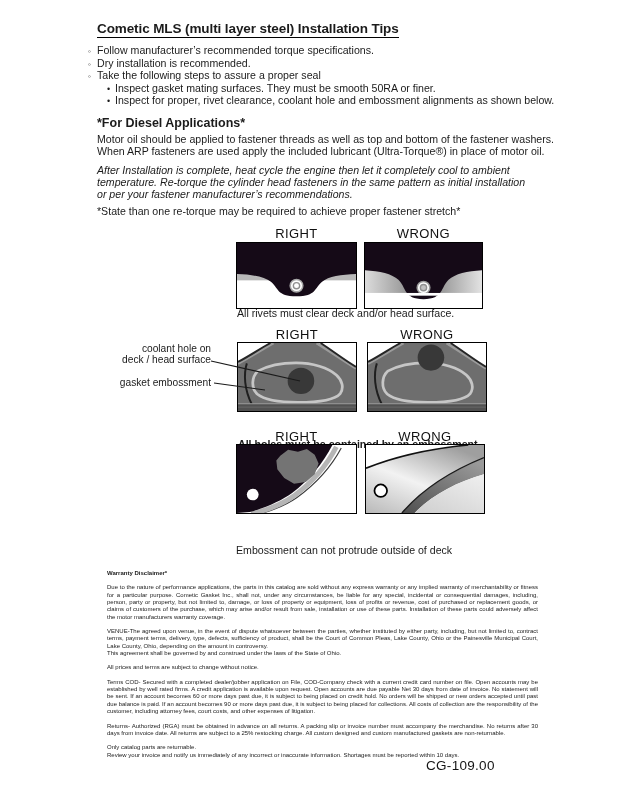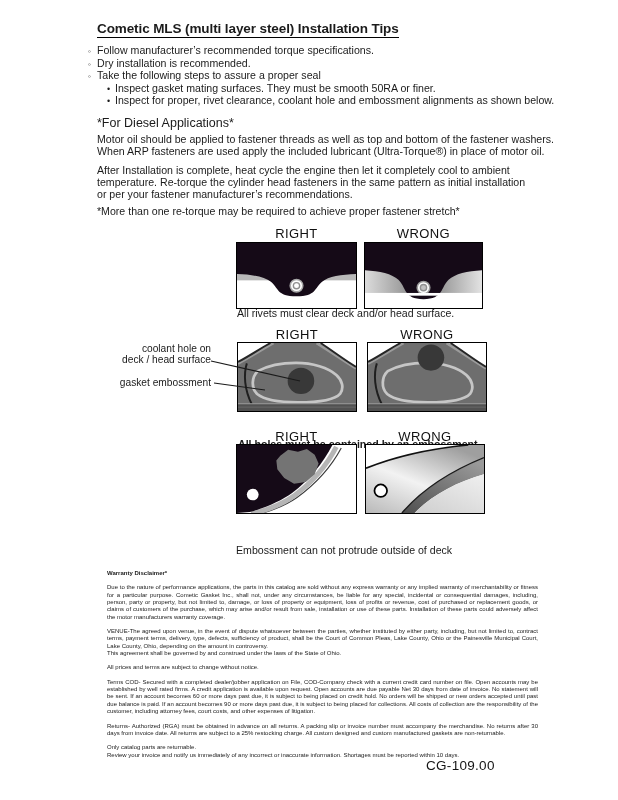--- a/index.html
+++ b/index.html
@@ -10,21 +10,21 @@
   .abs{position:absolute;}
   .title{
     left:97px;top:21px;font-size:13.5px;font-weight:bold;
     border-bottom:1.5px solid #000;padding-bottom:1px;letter-spacing:-0.1px;
   }
   .bullets{left:88px;top:45px;font-size:10.6px;line-height:11.6px;white-space:nowrap;}
   .b{display:flex;align-items:baseline;}
   .b .m{display:inline-block;width:9px;font-size:8px;flex:0 0 9px;}
   .b.sub{padding-left:19px;}
   .b.sub .m{width:8px;flex:0 0 8px;font-size:9px;}
-  .dheading{left:97px;top:116px;font-size:12.5px;font-weight:normal;}
+  .dheading{left:97px;top:116px;font-size:12.5px;font-weight:bold;}
   .para{left:97px;font-size:10.6px;line-height:11.8px;white-space:nowrap;}
   .dlabel{font-size:13px;letter-spacing:0.4px;color:#101010;text-align:center;font-weight:500;}
   .dbox{border:1.5px solid #000;box-sizing:border-box;background:#fff;}
   .dbox svg{display:block;width:100%;height:100%;}
   .caption{font-size:10.6px;line-height:11.5px;font-weight:500;white-space:nowrap;}
   .annlabel{font-size:10.2px;line-height:11px;text-align:right;white-space:nowrap;}
   .legal{left:107px;top:570px;width:431px;font-size:6px;line-height:7.35px;color:#222;}
   .legal-heading{font-weight:bold;margin-bottom:7px;}
   .legal-block{margin-bottom:7px;}
   .legal-block div{text-align:justify;}
@@ -59,26 +59,26 @@
         <span class="m">•</span>
         <span>Inspect for proper, rivet clearance, coolant hole and embossment alignments as shown below.</span>
       </div>
   </div>
 
   <div class="abs dheading">*For Diesel Applications*</div>
   <div class="abs para" style="top:134px;">
     <div>Motor oil should be applied to fastener threads as well as top and bottom of the fastener washers.</div>
     <div>When ARP fasteners are used apply the included lubricant (Ultra-Torque®) in place of motor oil.</div>
   </div>
-  <div class="abs para" style="top:165px;">
+  <div class="abs para" style="top:165px;font-style:italic;">
     <div>After Installation is complete, heat cycle the engine then let it completely cool to ambient</div>
     <div>temperature. Re-torque the cylinder head fasteners in the same pattern as initial installation</div>
     <div>or per your fastener manufacturer’s recommendations.</div>
   </div>
-  <div class="abs para" style="top:206px;">*More than one re-torque may be required to achieve proper fastener stretch*</div>
+  <div class="abs para" style="top:206px;">*State than one re-torque may be required to achieve proper fastener stretch*</div>
 
   <div class="abs dlabel" style="left:236px;top:226px;width:121px;">RIGHT</div>
   <div class="abs dlabel" style="left:364px;top:226px;width:119px;">WRONG</div>
 
   <div class="abs dbox" style="left:236px;top:242px;width:121px;height:67px;">
     <svg viewBox="0 0 121 67" preserveAspectRatio="none">
       <rect x="0" y="0" width="121" height="67" fill="#ffffff"></rect>
       <rect x="0" y="32" width="121" height="6.5" fill="#b9b9b9"></rect>
       <path d="M0,0 H121 V32 C106,32.5 93,34.5 86.5,40 C78.5,46.5 81,55 60.5,55 C40,55 42.5,46.5 34.5,40 C28,34.5 15,32.5 0,32 Z" fill="#150a17"></path>
       <circle cx="60.5" cy="44" r="7.2" fill="#a9a9a9"></circle>

